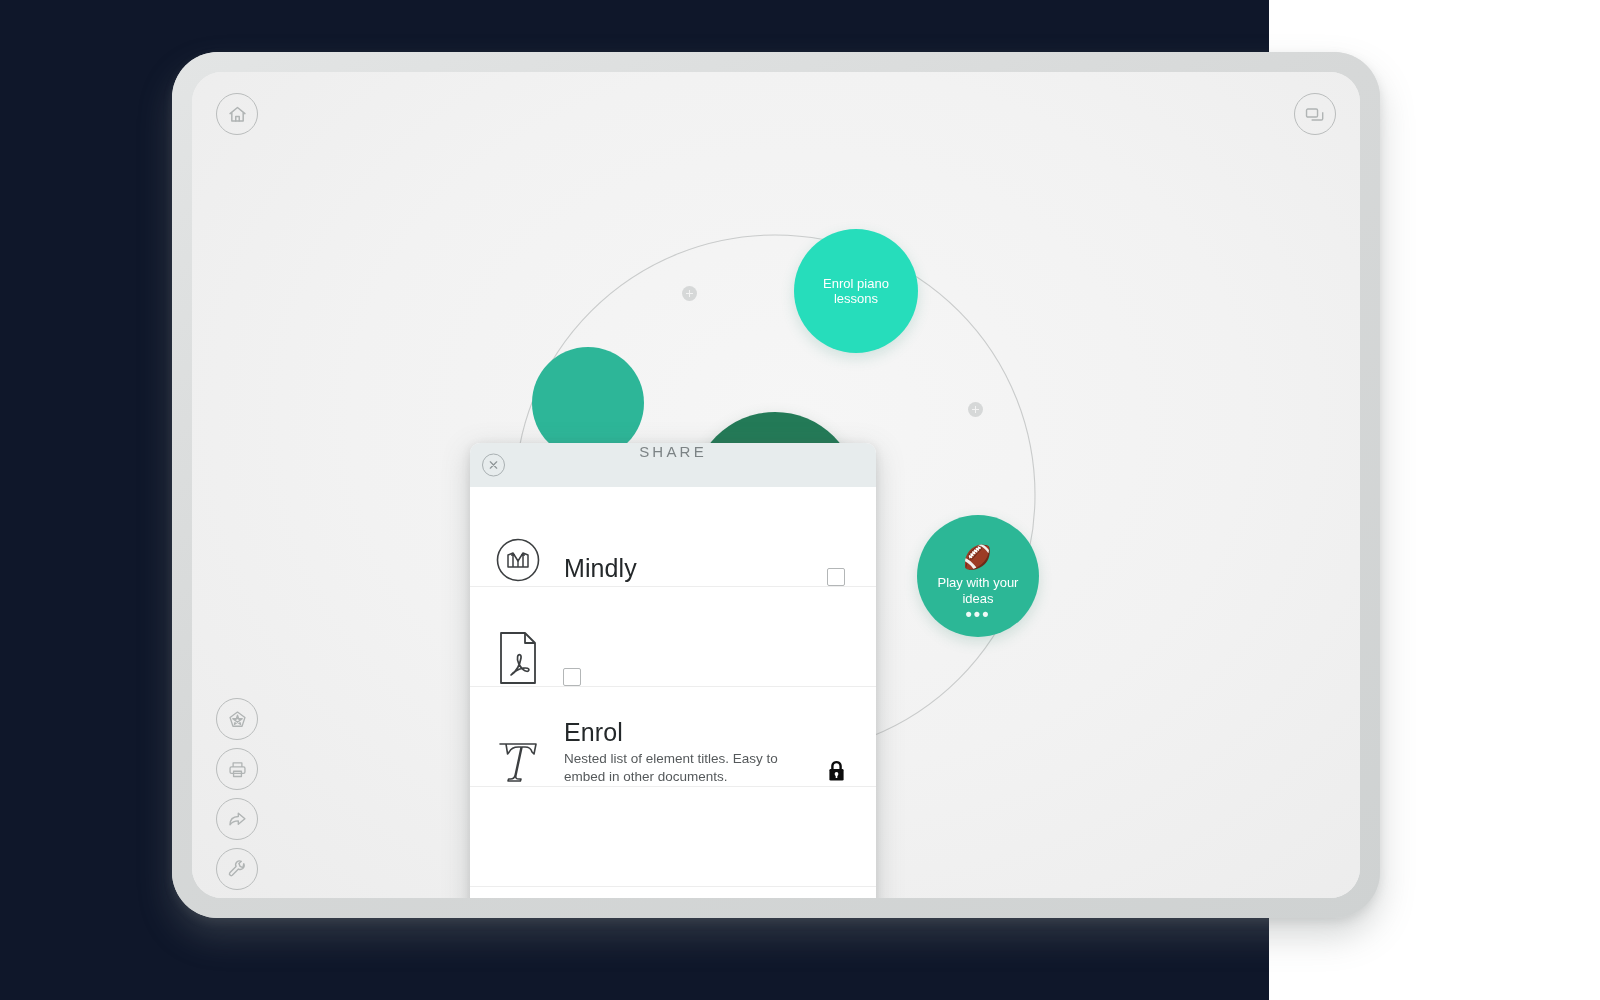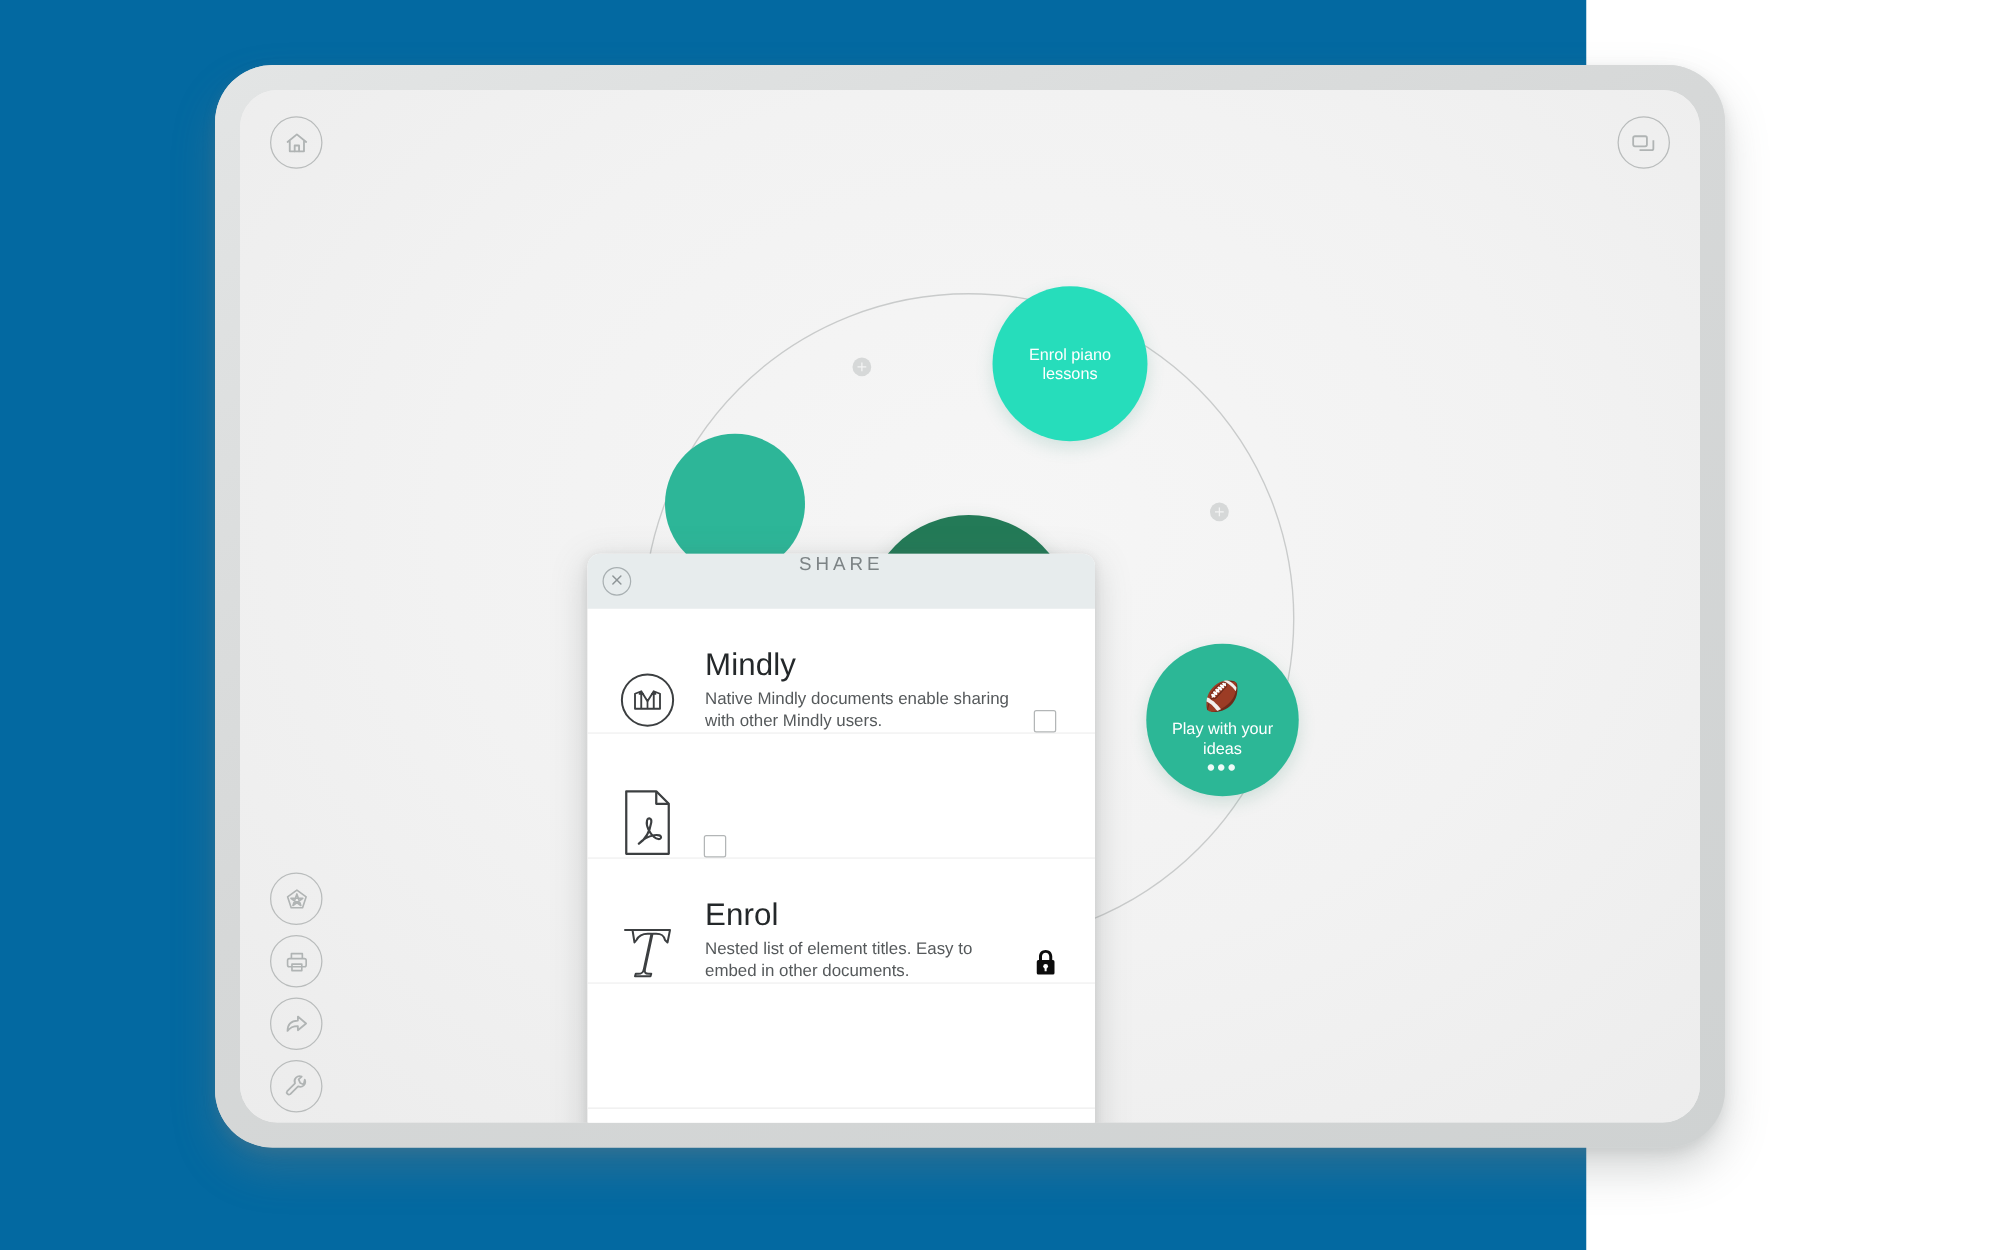--- a/index.html
+++ b/index.html
@@ -9,21 +9,21 @@
     height: 1000px;
     background: #ffffff;
     font-family: "Liberation Sans", sans-serif;
     overflow: hidden;
   }
 
   #stage {
     position: relative;
     width: 1269px;
     height: 1000px;
-    background: #0369a1;
+    background: #0f172a;
   }
 
   
   .tablet-shadow {
     position: absolute;
     left: 172px;
     top: 52px;
     width: 1208px;
     height: 866px;
     border-radius: 46px;
@@ -404,21 +404,20 @@
         <div class="share-row">
           <div class="row-icon">
             <svg width="52" height="52" viewBox="0 0 52 52" fill="none" stroke="#3c3f41" stroke-width="1.6">
               <circle cx="26" cy="26" r="20.5"></circle>
               <path d="M16 33 V21 l5-2 v14 Z M36 33 V21 l-5-2 v14 Z M21 19 l5 8 l5-8 M21 33 h15" stroke-width="1.5" stroke-linejoin="round"></path>
               <path d="M19 21 h4 M29 21 h4 M26 27 v6" stroke-width="1.4"></path>
             </svg>
           </div>
           <div class="row-text">
             <div class="row-title">Mindly</div>
-            <div class="row-desc">Native Mindly documents enable sharing with other Mindly users.</div>
           </div>
           <div class="row-action">
             <div class="checkbox"></div>
           </div>
         </div>
 
         <div class="share-row">
           <div class="row-icon">
             <svg width="48" height="56" viewBox="0 0 48 56" fill="none" stroke="#3c3f41" stroke-width="1.8" stroke-linejoin="round">
               <path d="M7 3 H31 L41 13 V53 H7 Z"></path>

